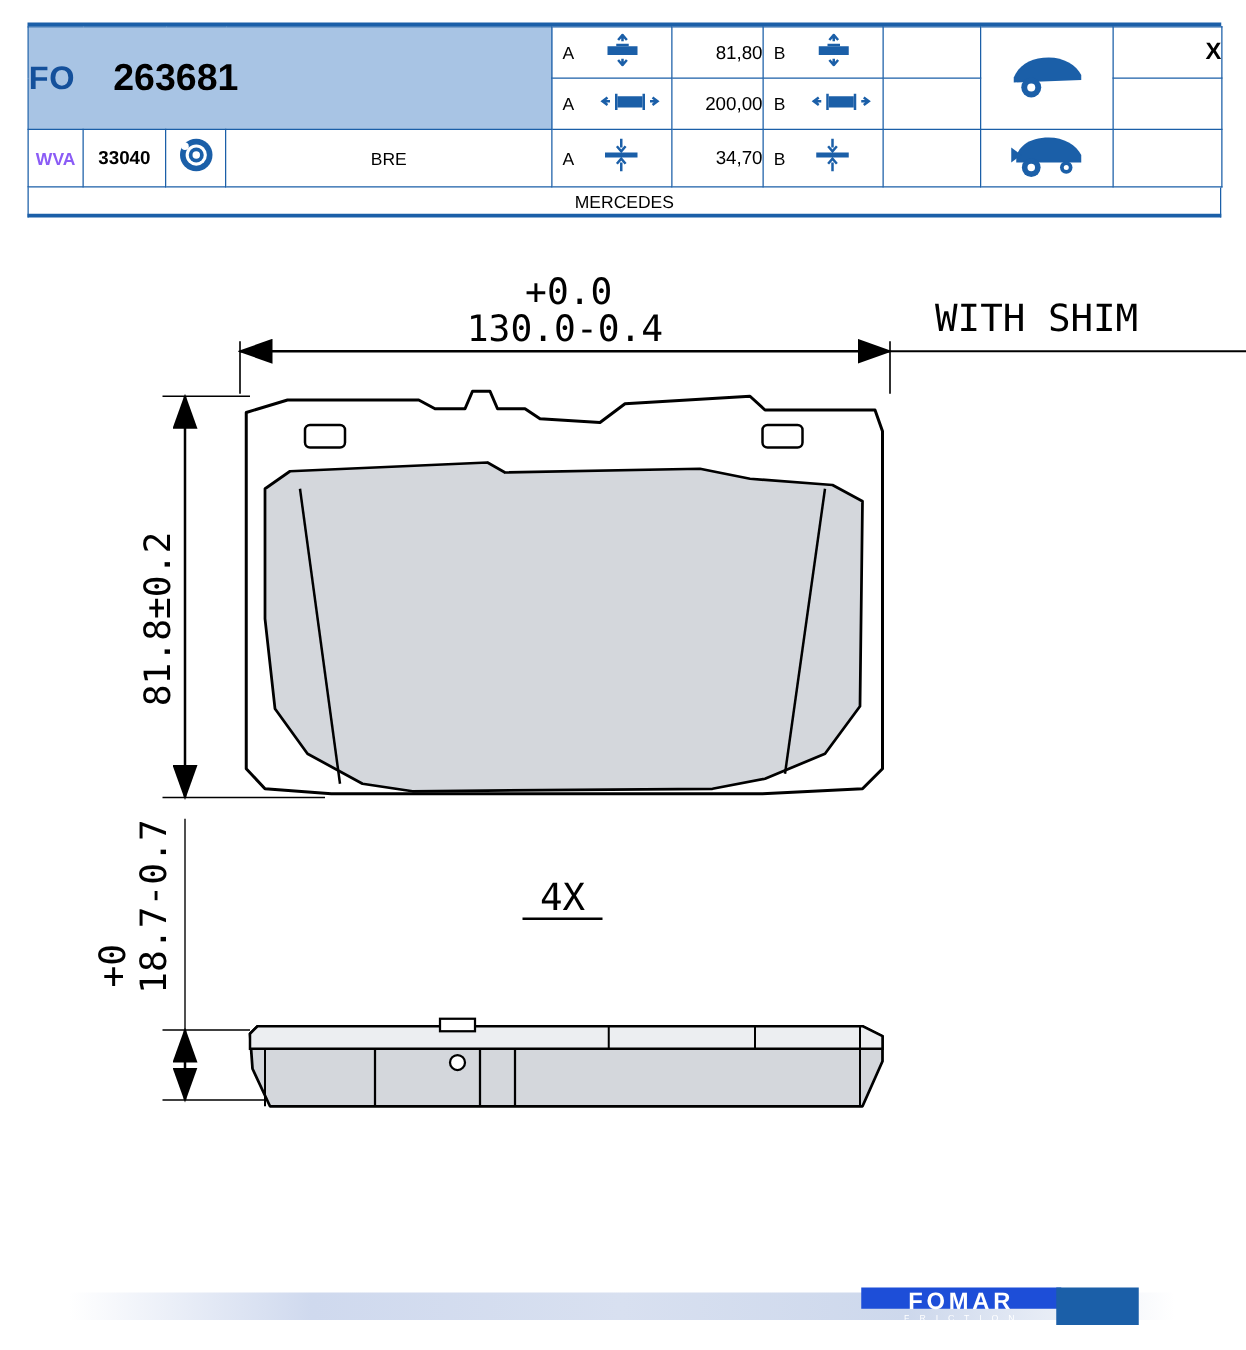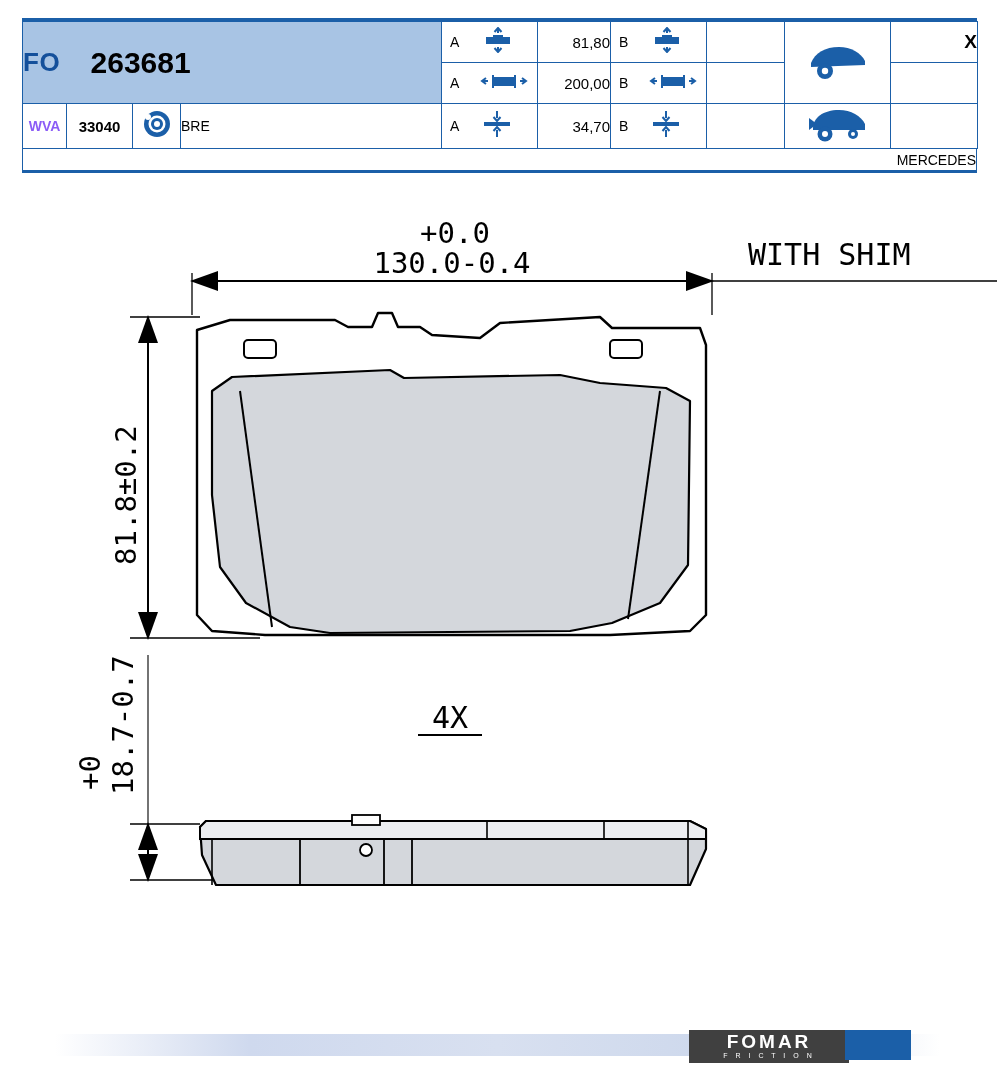--- a/index.html
+++ b/index.html
@@ -63,20 +63,21 @@
     text-align: center;
   }
   .wva-num {
     font-size: 15px;
     font-weight: bold;
     text-align: center;
   }
   .bre-text {
     font-size: 14px;
     padding-left: 8px;
+    text-align: center;
   }
   .dim-letter {
     font-size: 14px;
     padding-left: 8px;
     display: inline-block;
     vertical-align: middle;
   }
   .dim-val {
     font-size: 15px;
     text-align: right;
@@ -92,21 +93,21 @@
     vertical-align: middle;
     margin-left: 16px;
   }
   .xmark {
     font-size: 19px;
     font-weight: bold;
     text-align: right;
     padding-right: 22px;
   }
   .brand-row {
-    text-align: right;
+    text-align: center;
     font-size: 14px;
     padding-top: 3px;
     padding-bottom: 2px;
     border-bottom: 3px solid #1b5fa8;
     border-left: 1px solid #1b5fa8;
     border-right: 1px solid #1b5fa8;
   }
   .topline {
     border-top: 3px solid #1b5fa8;
     height: 0;
@@ -137,22 +138,22 @@
     top: 8px;
     width: 885px;
     height: 22px;
     background: linear-gradient(to right, #ffffff 0%, #cfd9ee 22%, #d8e0f0 50%, #cdd8ec 76%, #ffffff 100%);
   }
   .logo-box {
     position: absolute;
     left: 689px;
     top: 4px;
     width: 160px;
-    height: 33px;
-    background: #404040;
+    height: 17px;
+    background: #1d4ed8;
     color: #fff;
     text-align: center;
   }
   .logo-main {
     font-size: 19px;
     font-weight: bold;
     letter-spacing: 3px;
     line-height: 19px;
     padding-top: 2px;
   }

